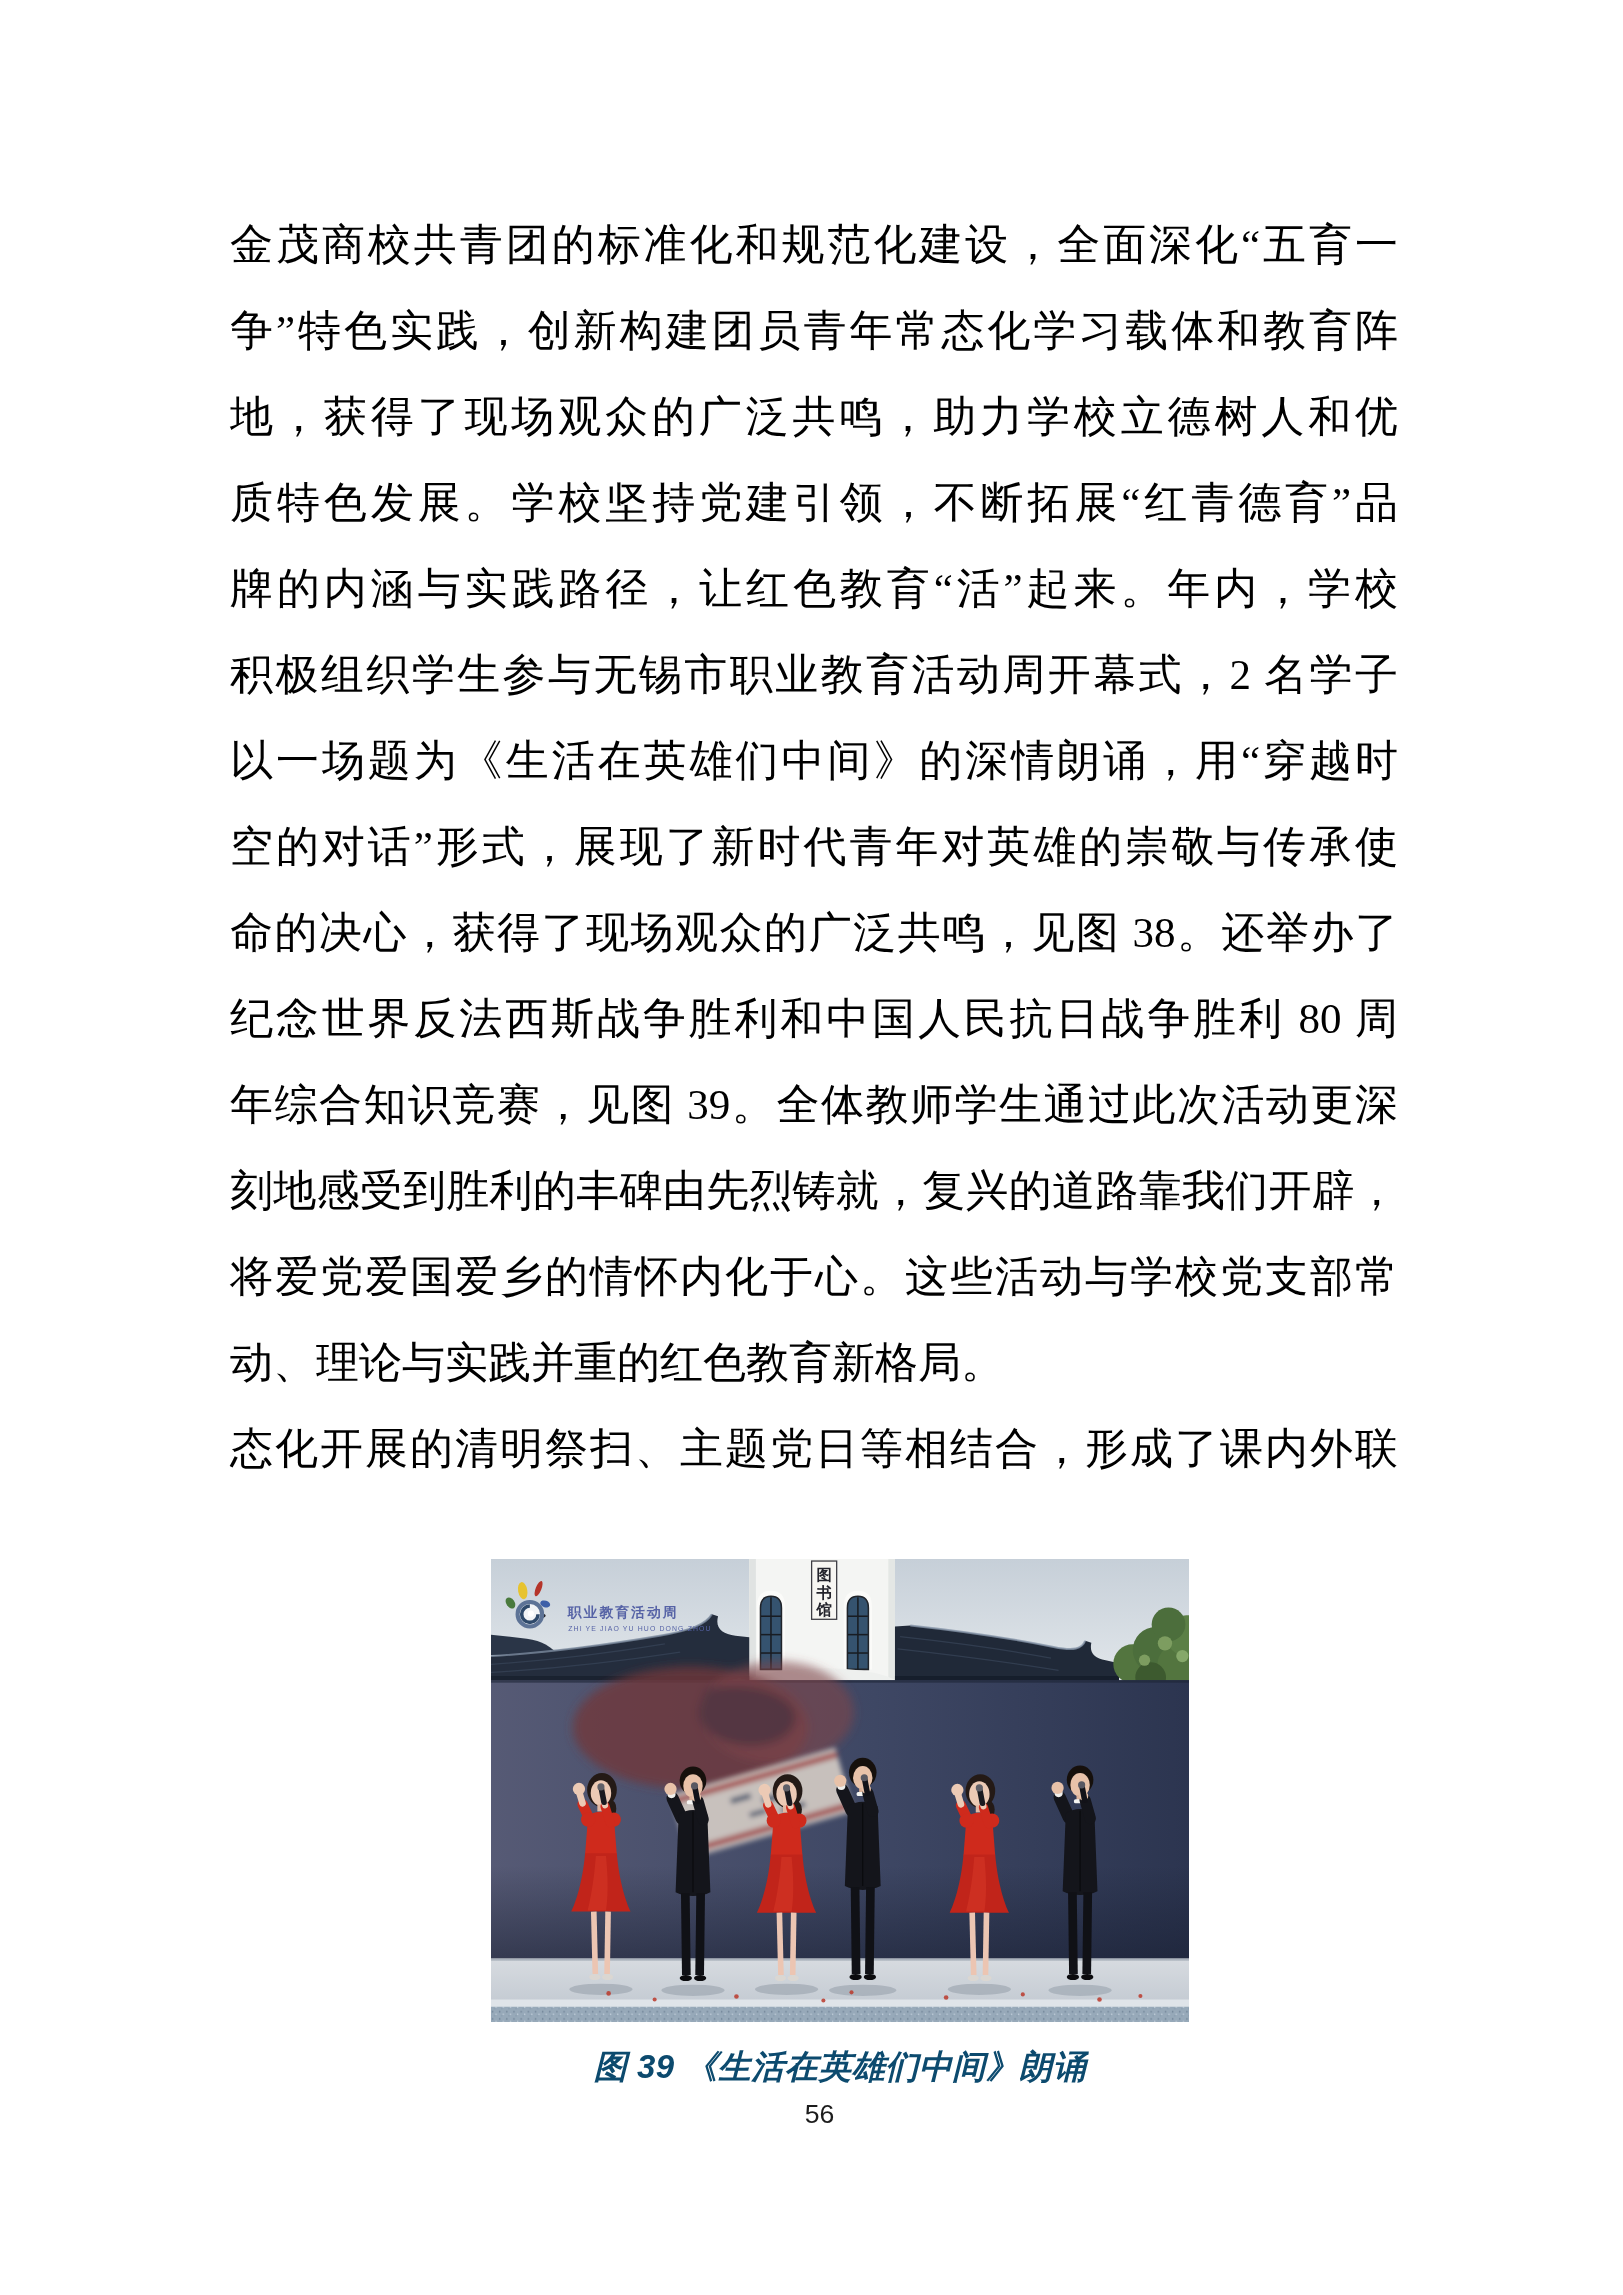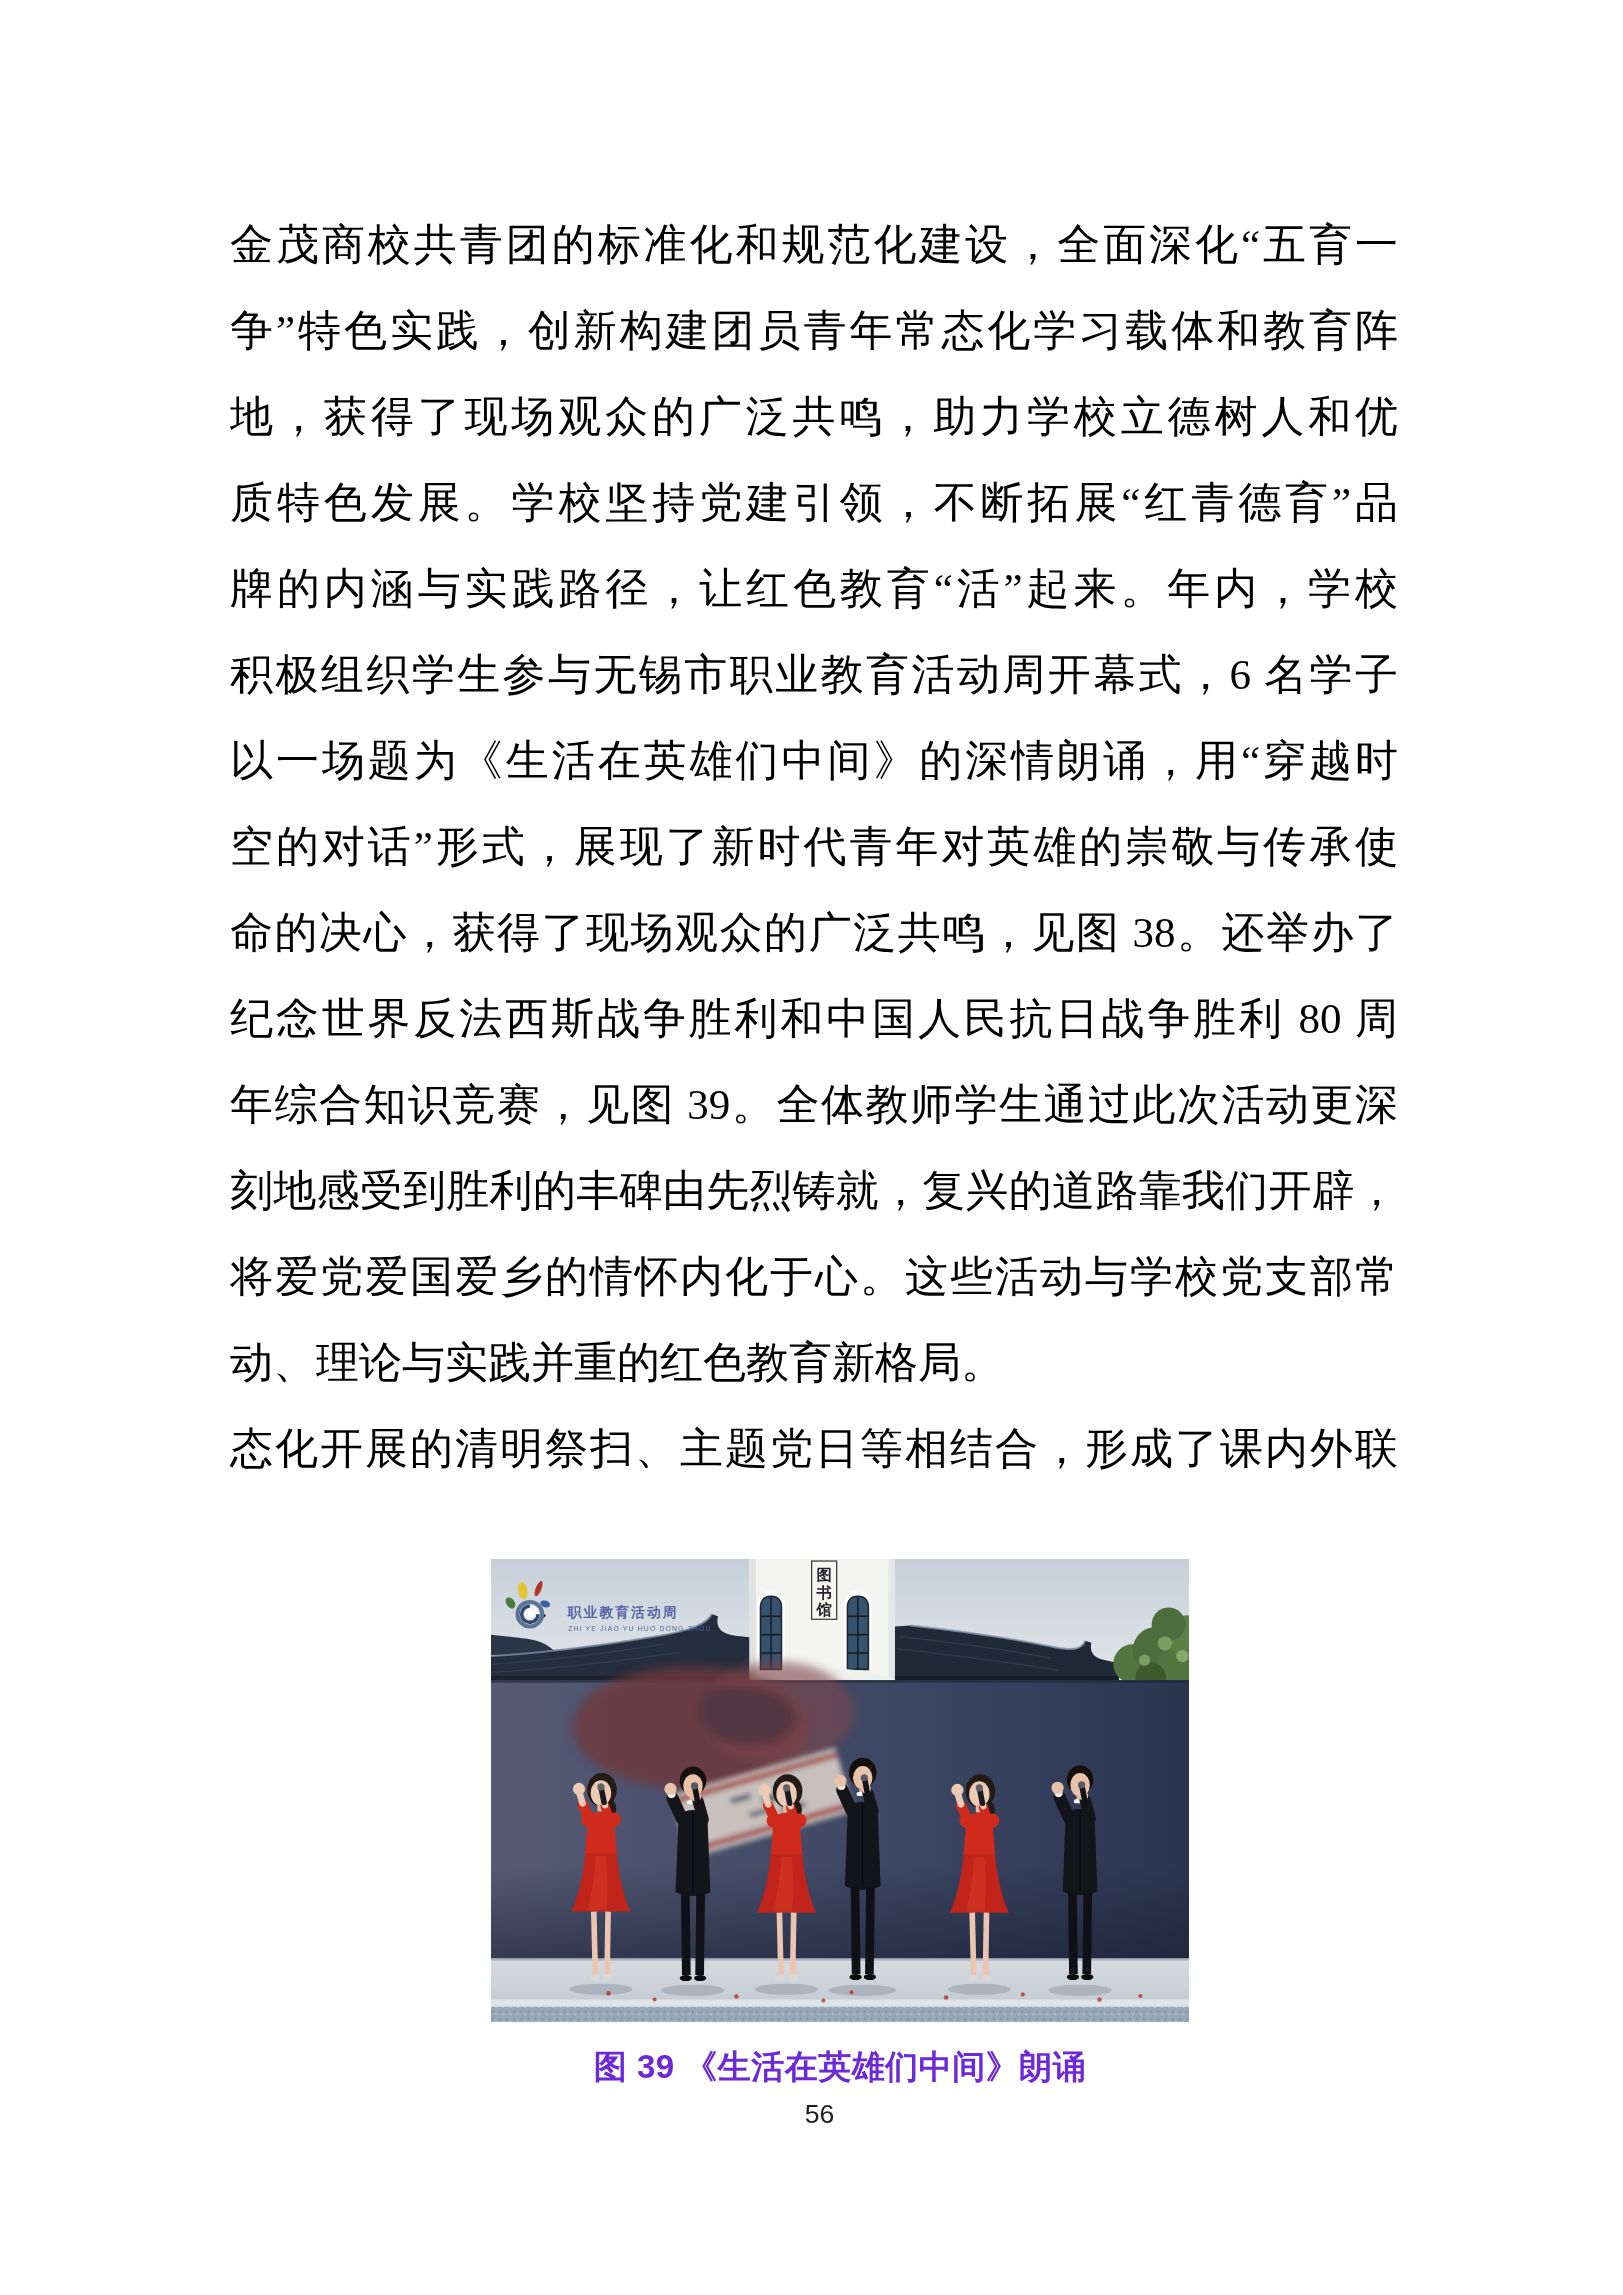--- a/index.html
+++ b/index.html
@@ -34,21 +34,22 @@
   .figure-wrap svg { display:block; width:698px; height:463px; }
   .caption {
     position:absolute;
     left:491px; top:2045px;
     width:698px;
     text-align:center;
     font-family:"Liberation Sans","DejaVu Sans",sans-serif;
     font-weight:bold;
     font-size:33px;
     letter-spacing:0.5px;
-    color:#6d28d9;
+    color:#0c4a6e;
+    font-style:italic;
   }
   .page-number {
     position:absolute;
     left:0; top:2099px;
     width:1623px;
     text-align:center;
     font-family:"Liberation Sans","DejaVu Sans",sans-serif;
     font-size:26.6px;
     color:#1c1c1c;
     margin-left:8px;
@@ -58,21 +59,21 @@
 <body>
 
 <div>
 
   <div class="text-block">
     <div class="tline">金茂商校共青团的标准化和规范化建设，全面深化“五育一</div>
     <div class="tline">争”特色实践，创新构建团员青年常态化学习载体和教育阵</div>
     <div class="tline">地，获得了现场观众的广泛共鸣，助力学校立德树人和优</div>
     <div class="tline">质特色发展。学校坚持党建引领，不断拓展“红青德育”品</div>
     <div class="tline">牌的内涵与实践路径，让红色教育“活”起来。年内，学校</div>
-    <div class="tline">积极组织学生参与无锡市职业教育活动周开幕式，6 名学子</div>
+    <div class="tline">积极组织学生参与无锡市职业教育活动周开幕式，2 名学子</div>
     <div class="tline">以一场题为《生活在英雄们中间》的深情朗诵，用“穿越时</div>
     <div class="tline">空的对话”形式，展现了新时代青年对英雄的崇敬与传承使</div>
     <div class="tline">命的决心，获得了现场观众的广泛共鸣，见图 38。还举办了</div>
     <div class="tline">纪念世界反法西斯战争胜利和中国人民抗日战争胜利 80 周</div>
     <div class="tline">年综合知识竞赛，见图 39。全体教师学生通过此次活动更深</div>
     <div class="tline">刻地感受到胜利的丰碑由先烈铸就，复兴的道路靠我们开辟，</div>
     <div class="tline">将爱党爱国爱乡的情怀内化于心。这些活动与学校党支部常</div>
     <div class="tline last">动、理论与实践并重的红色教育新格局。</div>
     <div class="tline">态化开展的清明祭扫、主题党日等相结合，形成了课内外联</div>
   </div>

